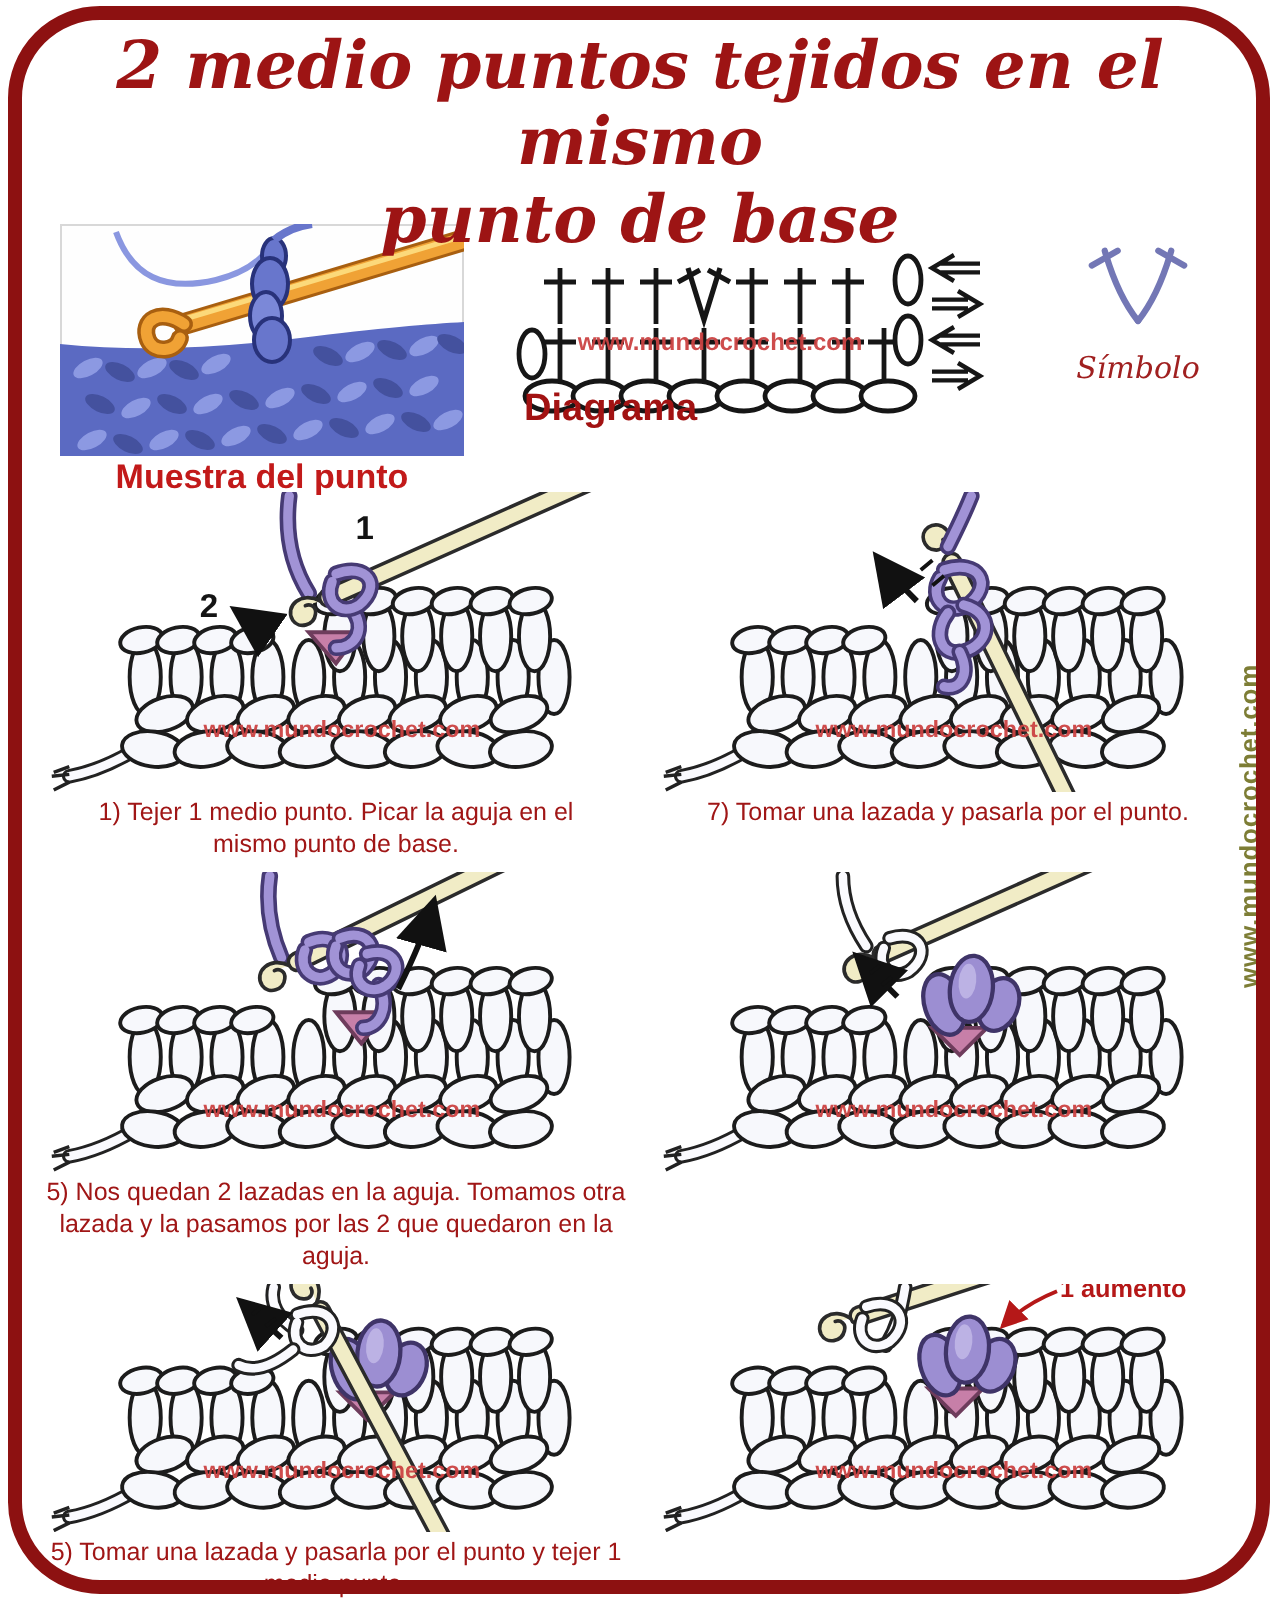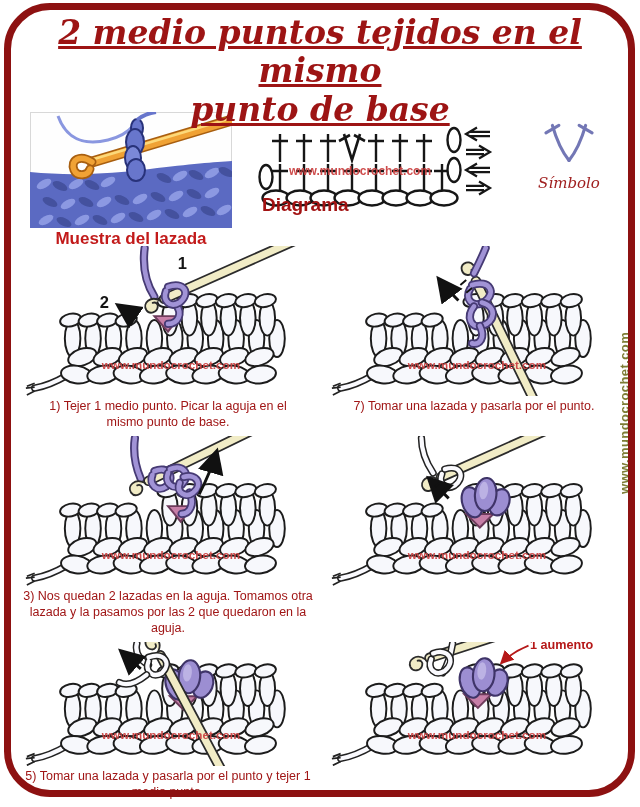--- a/index.html
+++ b/index.html
@@ -7,21 +7,21 @@
     width:640px;height:807px;position:relative;background:#ffffff;
     font-family:"Liberation Sans",sans-serif;overflow:hidden;
   }
   .frame{
     position:absolute;left:4px;top:3px;right:5px;bottom:10px;
     border:7px solid #8D1111;border-radius:46px;pointer-events:none;z-index:5;
   }
   .title{
     position:absolute;top:14px;left:20px;right:20px;text-align:center;
     font-family:"DejaVu Serif",serif;font-style:italic;font-weight:bold;
-    font-size:33px;line-height:1.16;color:#9D1414;z-index:2;text-decoration:underline;
+    font-size:33px;line-height:1.16;color:#9D1414;z-index:2;
   }
   .photo{position:absolute;left:30px;top:112px;}
   .photo-label{
     position:absolute;left:30px;top:229px;width:202px;text-align:center;
     font-weight:bold;font-size:17px;color:#C21A1A;
   }
   .diagram{position:absolute;left:258px;top:118px;}
   .diagram-label{
     position:absolute;left:262px;top:194px;width:186px;
     font-weight:bold;font-size:19px;color:#A21212;
@@ -188,21 +188,21 @@
   <path d="M202,6 L64,47" stroke="#FCD97A" stroke-width="2.5" stroke-linecap="round" fill="none"></path>
   <path d="M62,50 C50,42 40,48 44,58 C47,65 58,64 60,57" stroke="#A85F10" stroke-width="9" stroke-linecap="round" fill="none"></path>
   <path d="M62,50 C50,42 40,48 44,58 C47,65 58,64 60,57" stroke="#F0A235" stroke-width="5.5" stroke-linecap="round" fill="none"></path>
 
   <ellipse cx="107" cy="16" rx="6" ry="9" fill="#6876CC" stroke="#28327A" stroke-width="2"></ellipse>
   <ellipse cx="105" cy="30" rx="9" ry="13" fill="#6876CC" stroke="#28327A" stroke-width="2"></ellipse>
   <ellipse cx="103" cy="46" rx="8" ry="12" fill="#7B88D8" stroke="#28327A" stroke-width="2"></ellipse>
   <ellipse cx="106" cy="58" rx="9" ry="11" fill="#6876CC" stroke="#28327A" stroke-width="2"></ellipse>
   <path d="M107,8 C112,4 118,1 126,0" stroke="#6876CC" stroke-width="4" fill="none"></path>
 </svg>
-<div class="photo-label">Muestra del lazada</div>
+<div class="photo-label">Muestra del punto</div>
 
 <svg class="diagram" width="235" height="92" viewBox="0 0 235 92">
   <g class="dsym">
 
     <path d="M22,74 L22,46 M14,53 L30,53"></path>
       <path d="M46,74 L46,46 M38,53 L54,53"></path>
     <path d="M70,74 L70,46 M62,53 L78,53"></path>
       <path d="M94,74 L94,46 M86,53 L102,53"></path>
     <path d="M118,74 L118,46 M110,53 L126,53"></path>
       <path d="M142,74 L142,46 M134,53 L150,53"></path>
@@ -306,21 +306,21 @@
       <use href="#hook" transform="translate(126,46) rotate(-26)"></use>
       <path class="yd" d="M136,34 C150,28 158,40 148,50 C139,56 130,48 134,38"></path>
       <path class="yl" d="M136,34 C150,28 158,40 148,50 C139,56 130,48 134,38"></path>
       <path class="yd" d="M152,32 C166,26 174,38 164,48 C155,54 146,46 150,36"></path>
       <path class="yl" d="M152,32 C166,26 174,38 164,48 C155,54 146,46 150,36"></path>
       <path class="yd" d="M166,40 C180,36 186,48 176,56 C168,62 158,56 162,46"></path>
       <path class="yl" d="M166,40 C180,36 186,48 176,56 C168,62 158,56 162,46"></path>
       <path class="arr" d="M182,58 C190,42 196,28 200,14" stroke-width="3.4" marker-end="url(#ah)"></path>
       <text class="wm" x="153" y="124">www.mundocrochet.com</text>
     </svg>
-    <div class="caption cap-w310">3) Nos quedan 2 lazadas en la aguja. Tomamos otra lazada y la pasamos por las 2 que quedaron en la aguja.</div>
+    <div class="caption cap-w310">5) Nos quedan 2 lazadas en la aguja. Tomamos otra lazada y la pasamos por las 2 que quedaron en la aguja.</div>
   </div>
 
   <div class="step">
     <svg width="292" height="150" viewBox="0 0 300 150">
       <use href="#fab"></use>
       <polygon class="wedge" points="142,78 170,78 156,92"></polygon>
       <ellipse class="pf" cx="148" cy="66" rx="10" ry="16" transform="rotate(-18 148 66)"></ellipse>
       <ellipse class="pf" cx="176" cy="66" rx="10" ry="14" transform="rotate(22 176 66)"></ellipse>
       <ellipse class="pf" cx="162" cy="58" rx="11" ry="17" transform="rotate(6 162 58)"></ellipse>
       <ellipse class="pfh" cx="160" cy="54" rx="4.5" ry="9" transform="rotate(6 160 54)"></ellipse>

